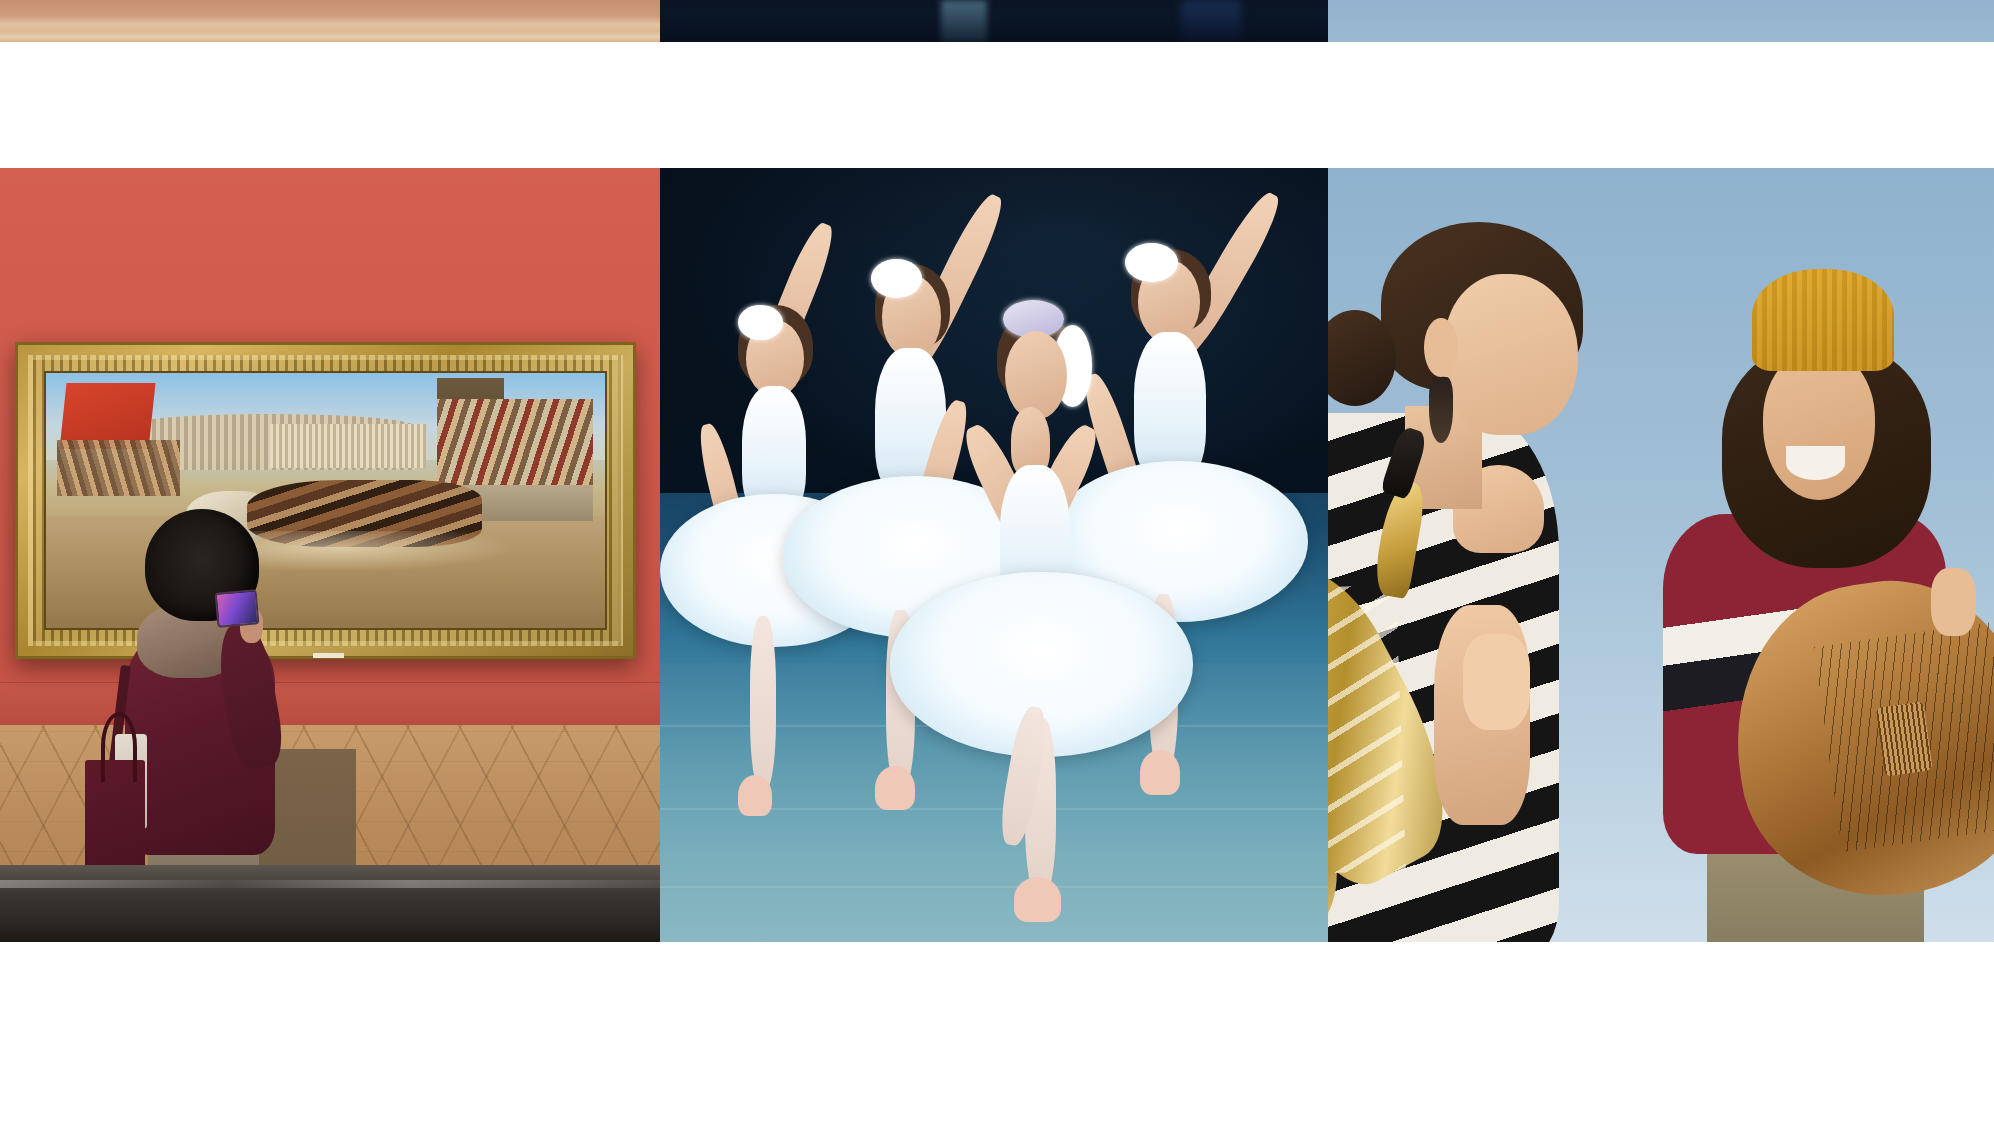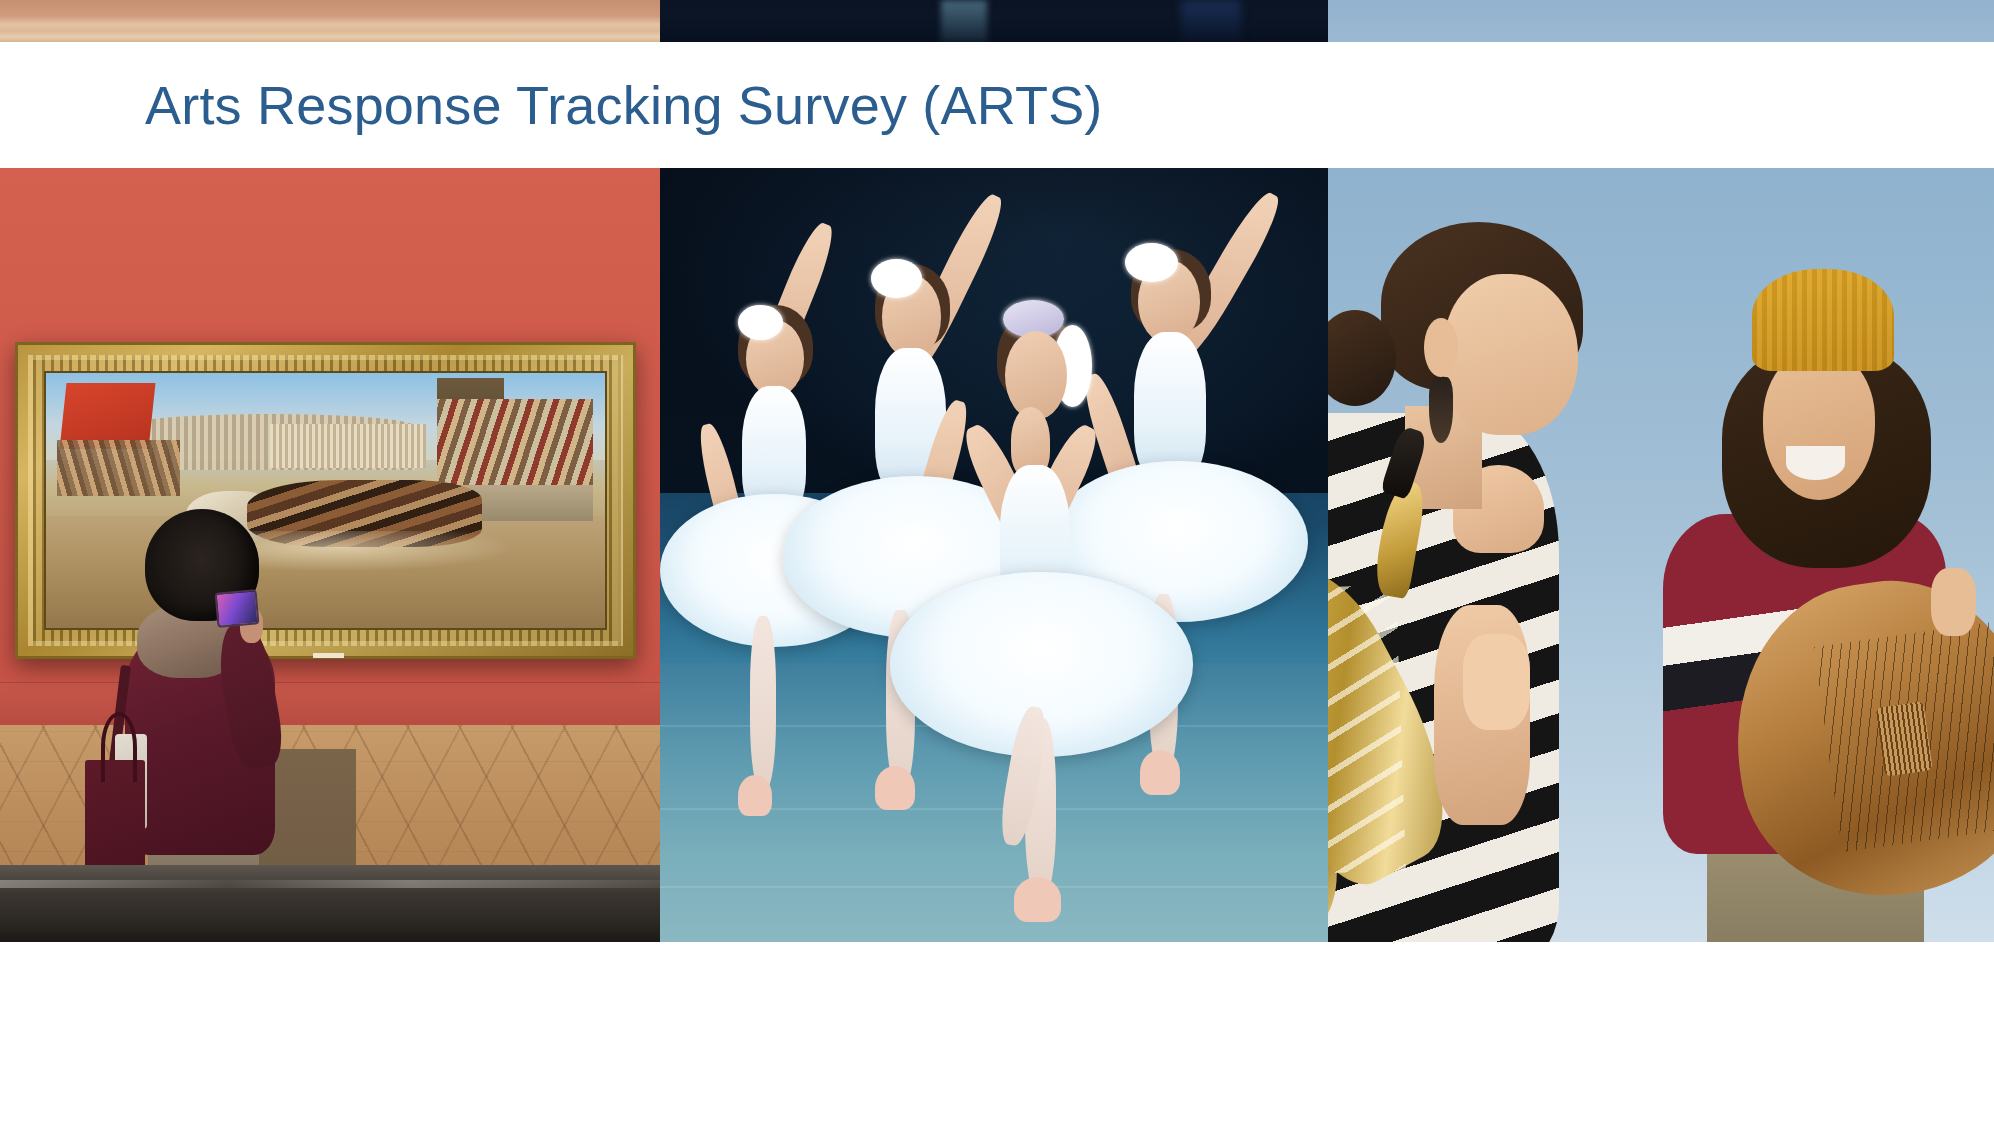--- a/index.html
+++ b/index.html
@@ -238,23 +238,20 @@
 <body>
 
 <div class="slide">
 
   <div class="top-strip">
     <div class="ts-seg ts-1"></div>
     <div class="ts-seg ts-2"></div>
     <div class="ts-seg ts-3"></div>
   </div>
 
-  <div class="title-band">
-    <div class="title-text">Arts Response Tracking Survey (ARTS)</div>
-  </div>
 
   <div class="photo-band">
 
     <div class="panel p1">
       <div class="museum-wall"></div>
       <div class="museum-wall-lower"></div>
       <div class="wall-rail"></div>
       <div class="wall-base"></div>
       <div class="floor">
         <div class="floor-herring"></div>

